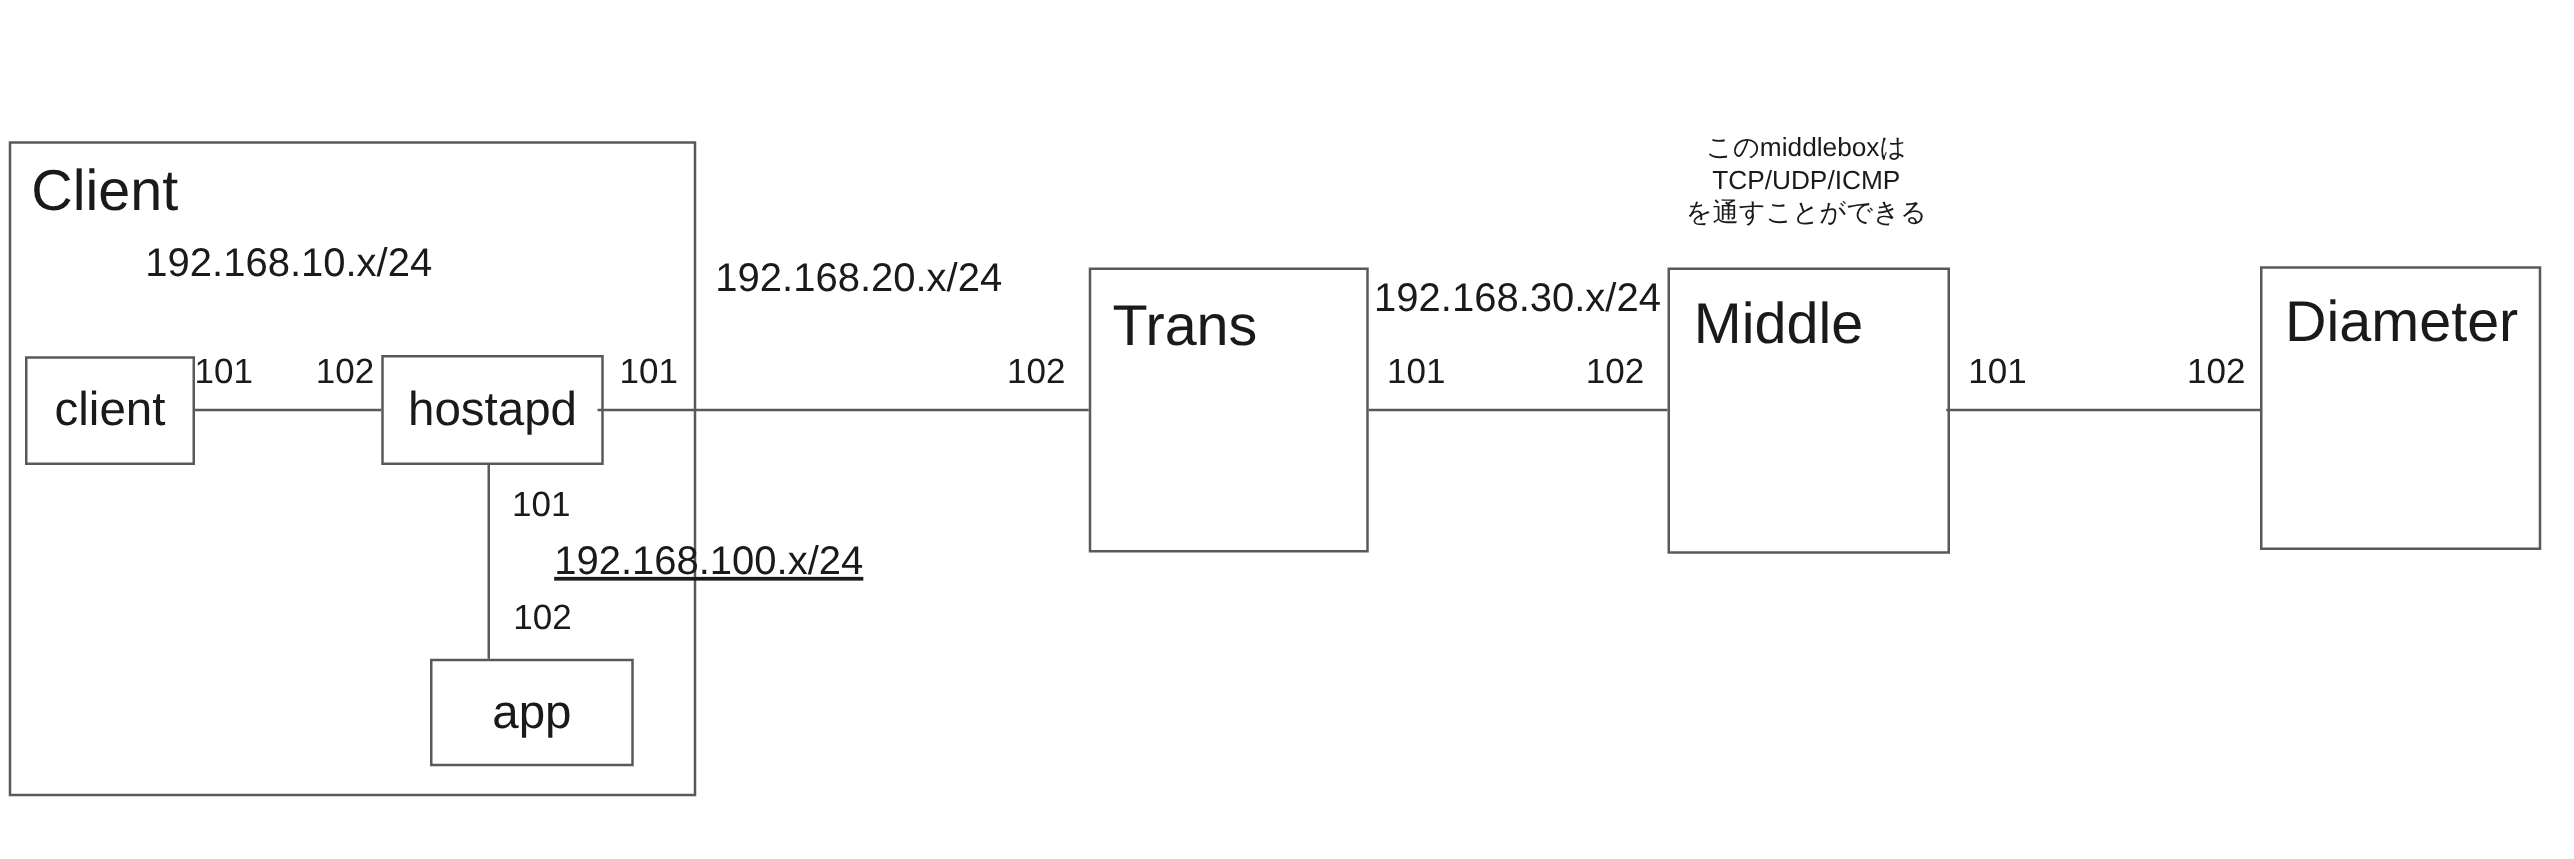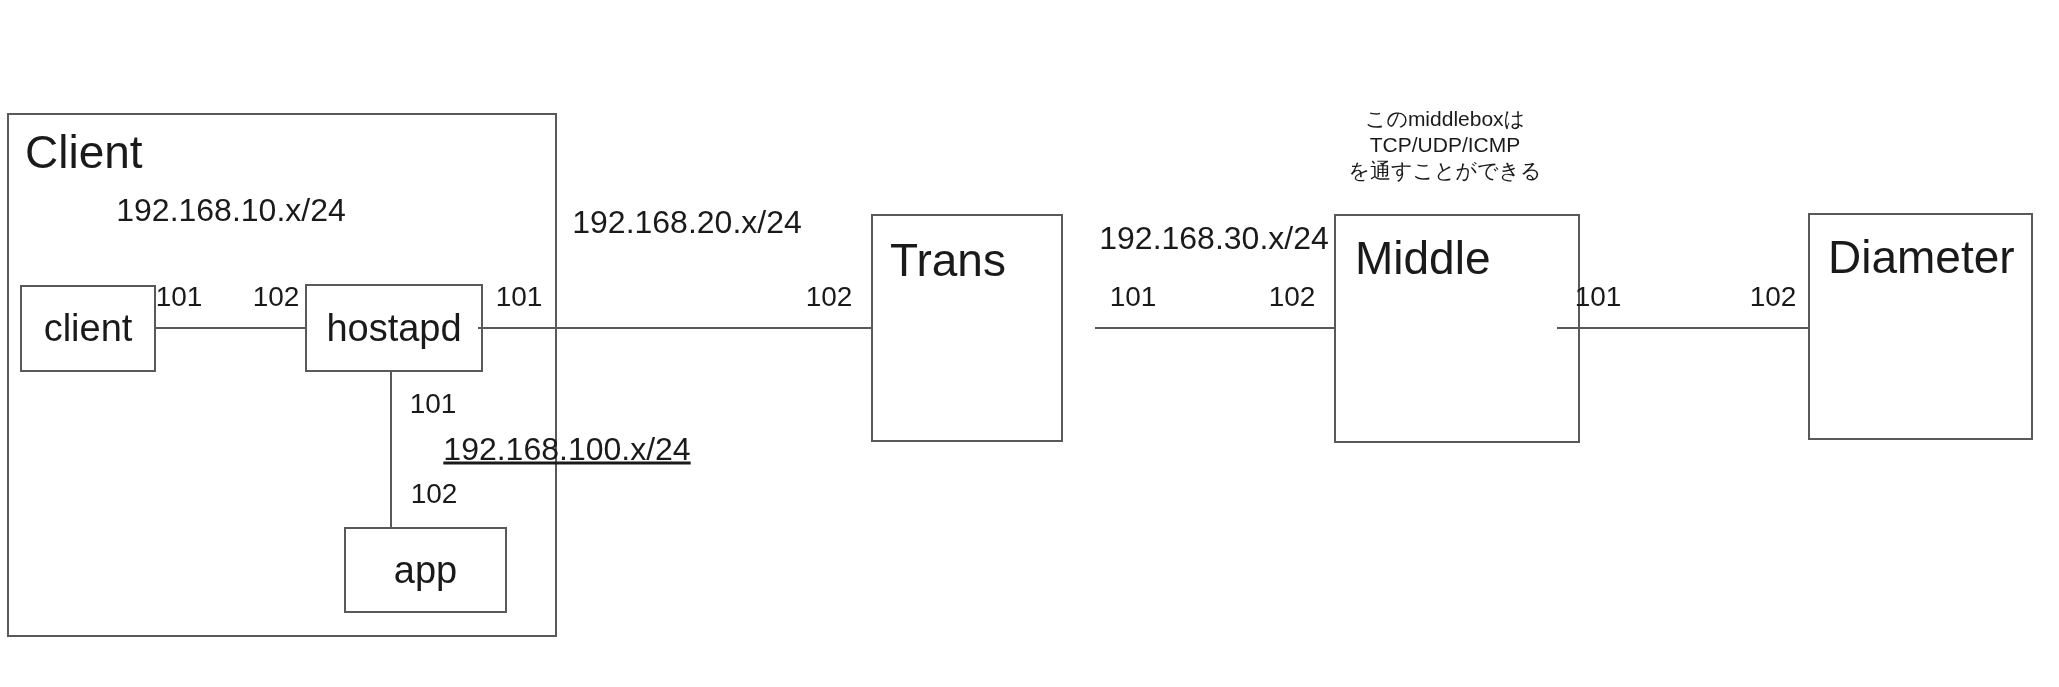--- a/index.html
+++ b/index.html
@@ -80,25 +80,25 @@
   </div>
 
   <div class="box" style="left:305px;top:284px;width:178px;height:88px;">
     <div class="node-label-center">hostapd</div>
   </div>
 
   <div class="box" style="left:310px;top:527px;width:163px;height:86px;margin-left:34px;">
     <div class="node-label-center">app</div>
   </div>
 
-  <div class="box" style="left:871px;top:214px;width:192px;height:228px;">
+  <div class="box" style="left:871px;top:214px;width:224px;height:228px;">
     <div class="node-title" style="left:17px;top:17px;">Trans</div>
   </div>
 
-  <div class="box" style="left:1334px;top:214px;width:246px;height:229px;">
+  <div class="box" style="left:1334px;top:214px;width:226px;height:229px;">
     <div class="node-title" style="left:19px;top:15px;">Middle</div>
   </div>
 
   <div class="box" style="left:1808px;top:213px;width:225px;height:227px;padding-left:14px;">
     <div class="node-title" style="left:18px;top:15px;">Diameter</div>
   </div>
 
   <div class="subnet" style="left:231px;top:210px;">192.168.10.x/24</div>
   <div class="subnet" style="left:687px;top:222px;">192.168.20.x/24</div>
   <div class="subnet" style="left:1214px;top:222px;margin-top:16px;">192.168.30.x/24</div>

